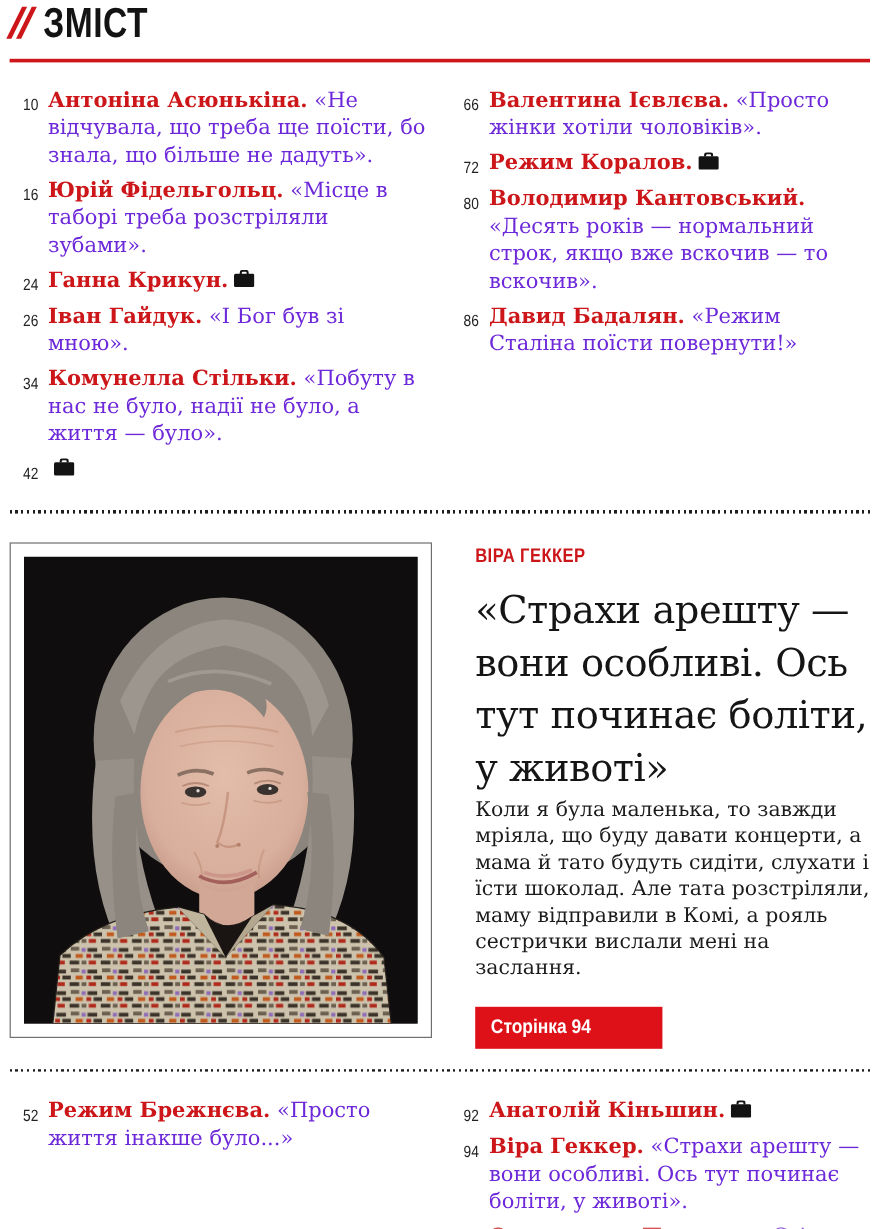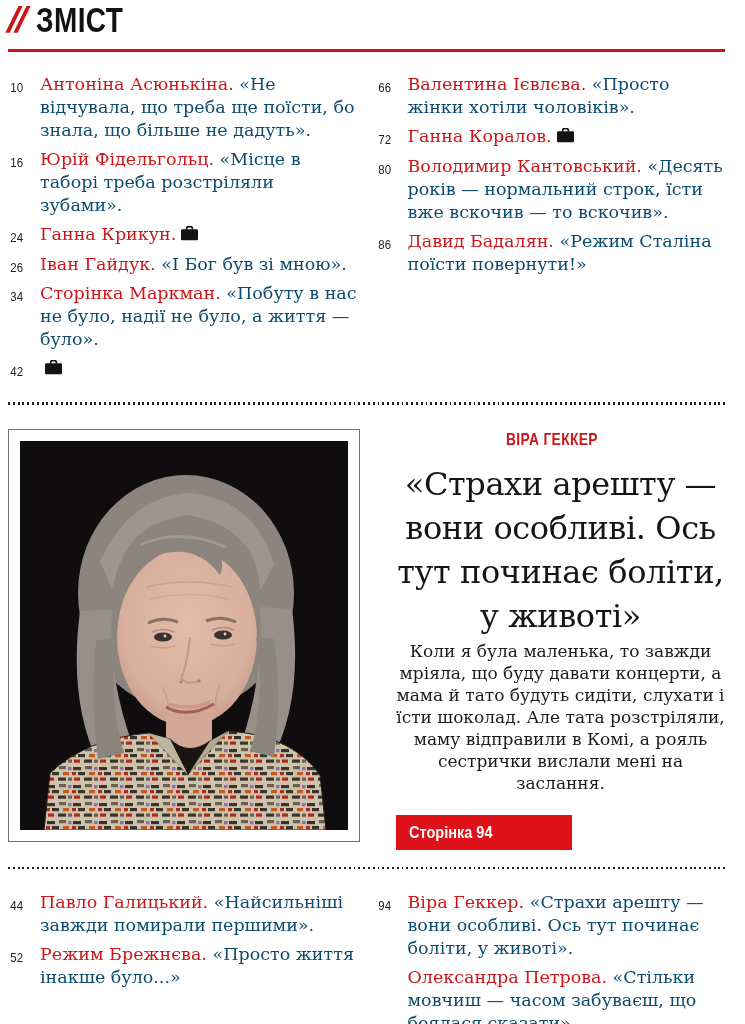--- a/index.html
+++ b/index.html
@@ -22,58 +22,58 @@
     display:inline-block;transform:scaleX(.8);transform-origin:0 50%;letter-spacing:.5px;
   }
   .rule{height:3px;background:var(--red);margin-top:11px;}
 
   
   .toc{display:grid;grid-template-columns:1fr 1fr;column-gap:18px;}
   .toc-top{margin-top:21px;}
   .toc-bottom{margin-top:22px;}
   .entry{display:flex;margin-bottom:6px;}
   .entry .numbox{
-    width:24px;flex:0 0 24px;text-align:left;margin-right:8px;padding-top:4px;text-decoration:underline;
+    width:24px;flex:0 0 24px;text-align:right;margin-right:8px;padding-top:4px;text-decoration:underline;
   }
   .entry .num{
     font:500 13.5px "Liberation Sans",sans-serif;color:#222;
     display:inline-block;transform:scaleX(.85);transform-origin:100% 50%;
   }
   .entry .etext{font-size:17.5px;line-height:23px;}
-  .entry .name{color:var(--red);font-weight:400;}
-  .entry .quote{color:#0c4a6e;}
+  .entry .name{color:var(--red);font-weight:700;}
+  .entry .quote{color:#6d28d9;}
   .bc{display:inline-block;margin-left:5px;vertical-align:-1px;}
 
   
   .dotsep{
     height:2.6px;
     background-image:repeating-linear-gradient(to right,#1d1d1d 0 1.9px,transparent 1.9px 4.8px);
   }
   .sep1{margin-top:15px;}
   .sep2{margin-top:17px;}
 
   
-  .feature{display:flex;margin-top:24px;text-align:center;}
+  .feature{display:flex;margin-top:24px;}
   .photo-frame{
     flex:0 0 352px;width:352px;height:413px;box-sizing:border-box;
     border:1px solid #6f6f6f;background:#fff;padding:11px;
   }
   .photo{width:100%;height:100%;display:block;background:#0f0d0e;}
   .feat-right{flex:1;margin-left:36px;padding-top:1px;}
   .kicker{
     color:var(--red);font:700 16.5px "Liberation Sans",sans-serif;
     display:inline-block;transform:scaleX(.84);transform-origin:0 50%;letter-spacing:.4px;
   }
   .feat-title{
     font-size:32px;line-height:44px;margin-top:13px;color:#151515;
     white-space:pre-line;letter-spacing:-.4px;
   }
   .feat-body{font-size:17px;line-height:22px;margin-top:2px;max-width:336px;}
   .page-btn{
-    margin-top:21px;width:176px;height:35px;background:var(--red-bright);
+    margin-top:21px;width:156px;height:35px;background:var(--red-bright);
     display:flex;align-items:center;box-sizing:border-box;padding-left:13px;
   }
   .page-btn span{
     color:#fff;font:700 16.5px "Liberation Sans",sans-serif;
     display:inline-block;transform:scaleX(.88);transform-origin:0 50%;
   }
 </style>
 </head>
 <body style="--red: #cc1619; --red-bright: #df1118;">
 
@@ -105,49 +105,49 @@
               </svg></span></div>
   </div>
 
   <div class="entry">
     <div class="numbox"><span class="num">26</span></div>
     <div class="etext"><span class="name">Іван Гайдук.</span><span class="quote"> «І Бог був зі мною».</span></div>
   </div>
 
   <div class="entry">
     <div class="numbox"><span class="num">34</span></div>
-    <div class="etext"><span class="name">Сторінка Маркман.</span><span class="quote"> «Побуту в нас не було, надії не було, а життя — було».</span></div>
+    <div class="etext"><span class="name">Комунелла Стільки.</span><span class="quote"> «Побуту в нас не було, надії не було, а життя — було».</span></div>
   </div>
 
   <div class="entry">
     <div class="numbox"><span class="num">42</span></div>
     <div class="etext"><span class="bc"><svg width="17" height="15" viewBox="0 0 17 15" aria-hidden="true">
                 <path d="M5.6 3.4V2.4C5.6 1.3 6.4.6 7.5.6h2c1.1 0 1.9.7 1.9 1.8v1" fill="none" stroke="#131313" stroke-width="1.7"></path>
                 <rect x="0" y="3.2" width="17" height="11" rx="1.3" fill="#131313"></rect>
               </svg></span></div>
   </div>
 </div>
     <div id="toc-top-right">
   <div class="entry">
     <div class="numbox"><span class="num">66</span></div>
     <div class="etext"><span class="name">Валентина Ієвлєва.</span><span class="quote"> «Просто жінки хотіли чоловіків».</span></div>
   </div>
 
   <div class="entry">
     <div class="numbox"><span class="num">72</span></div>
-    <div class="etext"><span class="name">Ганна Коралов.</span><span class="bc"><svg width="17" height="15" viewBox="0 0 17 15" aria-hidden="true">
+    <div class="etext"><span class="name">Режим Коралов.</span><span class="bc"><svg width="17" height="15" viewBox="0 0 17 15" aria-hidden="true">
                 <path d="M5.6 3.4V2.4C5.6 1.3 6.4.6 7.5.6h2c1.1 0 1.9.7 1.9 1.8v1" fill="none" stroke="#131313" stroke-width="1.7"></path>
                 <rect x="0" y="3.2" width="17" height="11" rx="1.3" fill="#131313"></rect>
               </svg></span></div>
   </div>
 
 
   <div class="entry">
     <div class="numbox"><span class="num">80</span></div>
-    <div class="etext"><span class="name">Володимир Кантовський.</span><span class="quote"> «Десять років — нормальний строк, їсти вже вскочив — то вскочив».</span></div>
+    <div class="etext"><span class="name">Володимир Кантовський.</span><span class="quote"> «Десять років — нормальний строк, якщо вже вскочив — то вскочив».</span></div>
   </div>
 
   <div class="entry">
     <div class="numbox"><span class="num">86</span></div>
     <div class="etext"><span class="name">Давид Бадалян.</span><span class="quote"> «Режим Сталіна поїсти повернути!»</span></div>
   </div>
 </div>
   </div>
 
   <div class="dotsep sep1"></div>
@@ -232,32 +232,35 @@
       <div class="page-btn">
         <span>Сторінка 94</span>
       </div>
     </div>
   </div>
 
   <div class="dotsep sep2"></div>
 
   <div class="toc toc-bottom">
     <div id="toc-bottom-left">
-  <div class="entry">
-    <div class="numbox"><span class="num">44</span></div>
-    <div class="etext"><span class="name">Павло Галицький.</span><span class="quote"> «Найсильніші завжди помирали першими».</span></div>
-  </div>
 
   <div class="entry">
     <div class="numbox"><span class="num">52</span></div>
     <div class="etext"><span class="name">Режим Брежнєва.</span><span class="quote"> «Просто життя інакше було...»</span></div>
   </div>
 
 </div>
     <div id="toc-bottom-right">
+  <div class="entry">
+    <div class="numbox"><span class="num">92</span></div>
+    <div class="etext"><span class="name">Анатолій Кіньшин.</span><span class="bc"><svg width="17" height="15" viewBox="0 0 17 15" aria-hidden="true">
+                <path d="M5.6 3.4V2.4C5.6 1.3 6.4.6 7.5.6h2c1.1 0 1.9.7 1.9 1.8v1" fill="none" stroke="#131313" stroke-width="1.7"></path>
+                <rect x="0" y="3.2" width="17" height="11" rx="1.3" fill="#131313"></rect>
+              </svg></span></div>
+  </div>
 
   <div class="entry">
     <div class="numbox"><span class="num">94</span></div>
     <div class="etext"><span class="name">Віра Геккер.</span><span class="quote"> «Страхи арешту — вони особливі. Ось тут починає боліти, у животі».</span></div>
   </div>
 
   <div class="entry">
     <div class="numbox"></div>
     <div class="etext"><span class="name">Олександра Петрова.</span><span class="quote"> «Стільки мовчиш — часом забуваєш, що боялася сказати».</span></div>
   </div>

